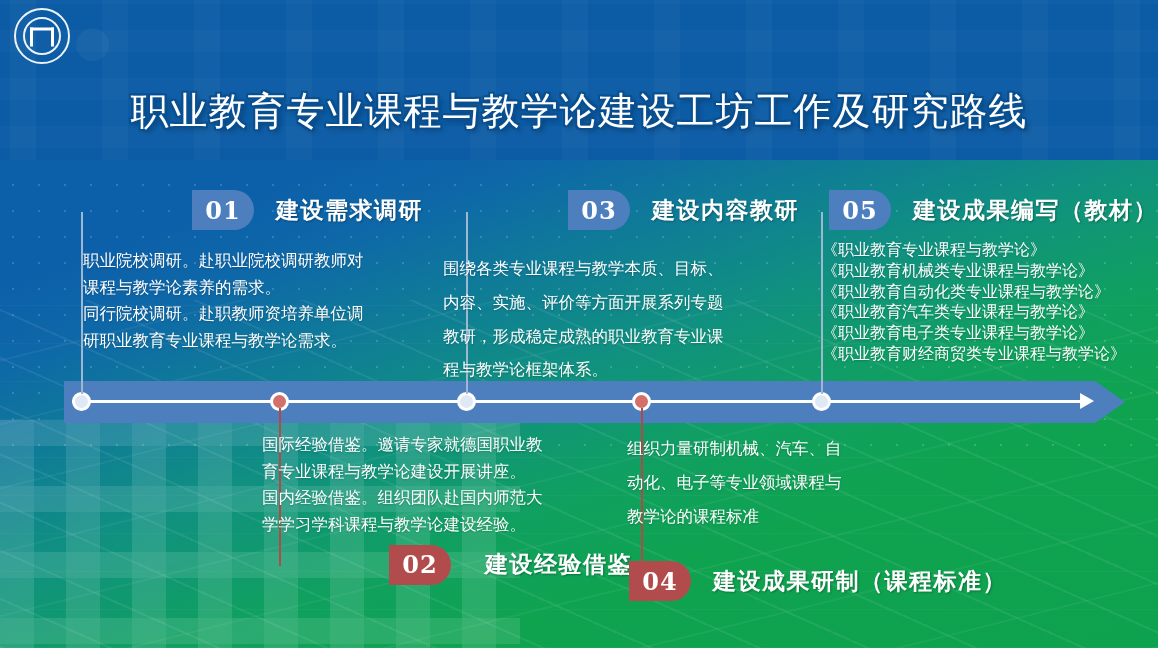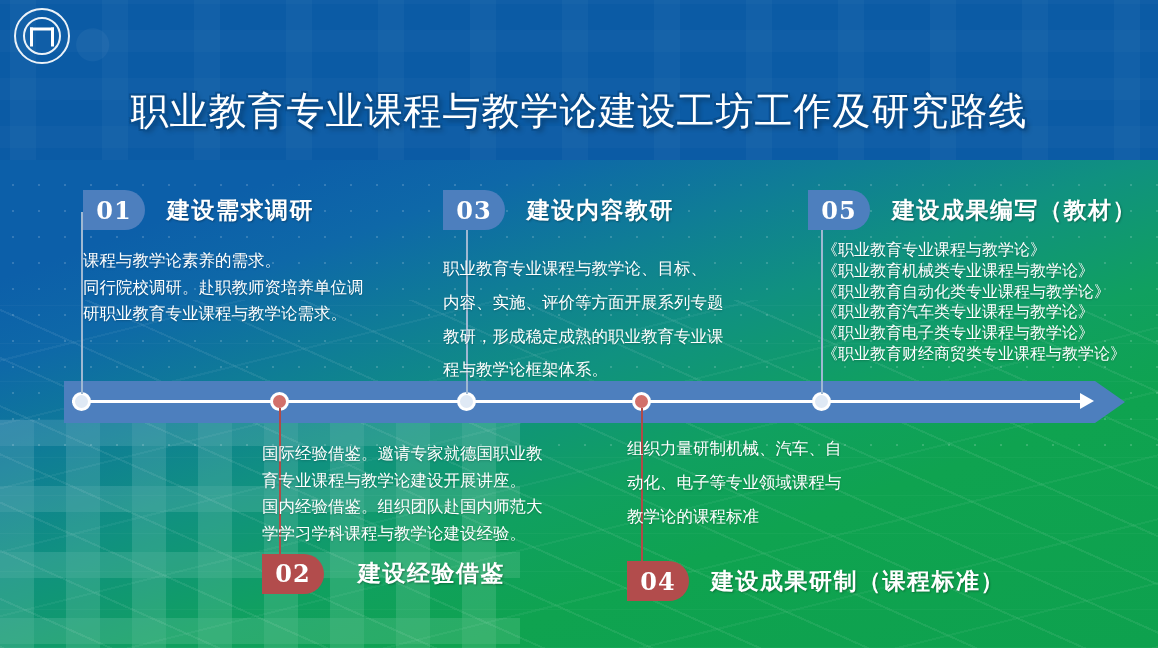--- a/index.html
+++ b/index.html
@@ -123,21 +123,21 @@
     background:#dfe9f5;border:3px solid #ffffff;box-sizing:border-box;
   }
   .node.red{background:#d2706a;}
 
   
   .stem{position:absolute;width:2px;background:#9fb8d2;}
   .stem.red{background:#b04a47;width:2px;}
 
   
   .card{position:absolute;}
-  .badge-row{display:flex;align-items:center;}
+  .badge-row{display:flex;align-items:center;justify-content:flex-end;}
   .badge{
     width:62px;height:40px;
     border-radius:0 22px 22px 0;
     display:flex;align-items:center;justify-content:center;
     color:#ffffff;font-size:24px;font-weight:bold;letter-spacing:1px;
     font-family:"DejaVu Serif","Liberation Serif",serif;
     flex:0 0 auto;
   }
   .badge.blue{background:#4d7fbe;}
   .badge.red{background:#b24c4c;}
@@ -159,21 +159,21 @@
 
   
   #card01{left:83px;top:190px;width:340px;}
   #card01 .card-body{margin-top:18px;width:330px;}
   #card03{left:443px;top:190px;width:356px;}
   #card03 .card-body{margin-top:22px;width:352px;}
   #card05{left:808px;top:190px;width:350px;}
   #card05 .card-body{margin-top:10px;width:350px;}
 
   #card02{left:262px;top:432px;width:370px;}
-  #card02 .card-body{width:362px;margin-top:9px;}
+  #card02 .card-body{width:362px;}
   #card02 .badge-row{margin-top:6px;gap:12px;}
   #card04{left:627px;top:432px;width:380px;}
   #card04 .card-body{width:372px;}
   #card04 .badge-row{margin-top:28px;}
 </style>
 </head>
 <body>
 
 <div class="slide">
 
@@ -206,33 +206,34 @@
   <div class="stem" style="left:466px;top:212px;height:182px;"></div>
   <div class="stem red" style="left:641px;top:408px;height:155px;"></div>
   <div class="stem" style="left:821px;top:212px;height:182px;"></div>
 
   <div class="card" id="card01">
     <div class="badge-row">
       <div class="badge blue">01</div>
       <div class="card-title">建设需求调研</div>
     </div>
     <div class="card-body">
+      <p>职业院校调研。赴职业院校调研教师对</p>
       <p>课程与教学论素养的需求。</p>
       <p>同行院校调研。赴职教师资培养单位调</p>
       <p>研职业教育专业课程与教学论需求。</p>
     </div>
   </div>
 
   <div class="card" id="card03">
     <div class="badge-row">
       <div class="badge blue">03</div>
       <div class="card-title">建设内容教研</div>
     </div>
     <div class="card-body loose">
-      <p>职业教育专业课程与教学论、目标、</p>
+      <p>围绕各类专业课程与教学本质、目标、</p>
       <p>内容、实施、评价等方面开展系列专题</p>
       <p>教研，形成稳定成熟的职业教育专业课</p>
       <p>程与教学论框架体系。</p>
     </div>
   </div>
 
   <div class="card" id="card05">
     <div class="badge-row">
       <div class="badge blue">05</div>
       <div class="card-title">建设成果编写（教材）</div>

